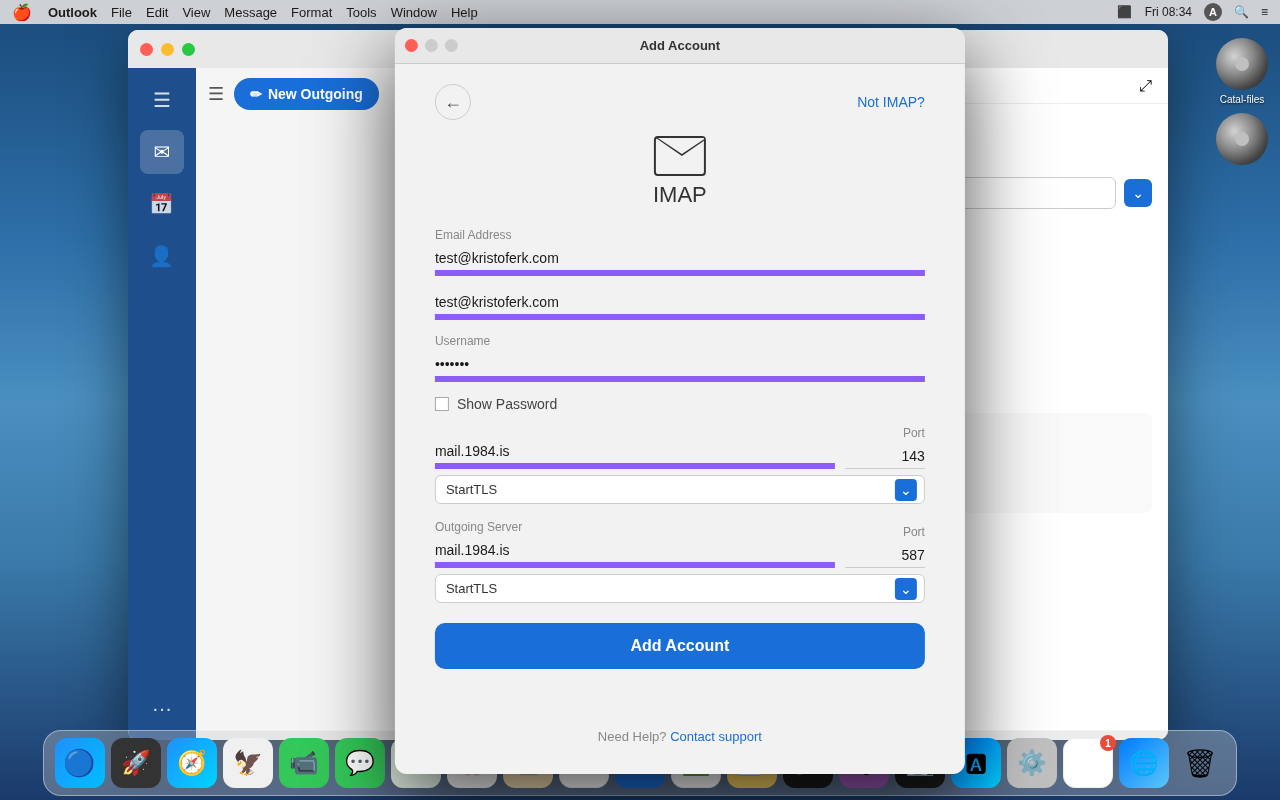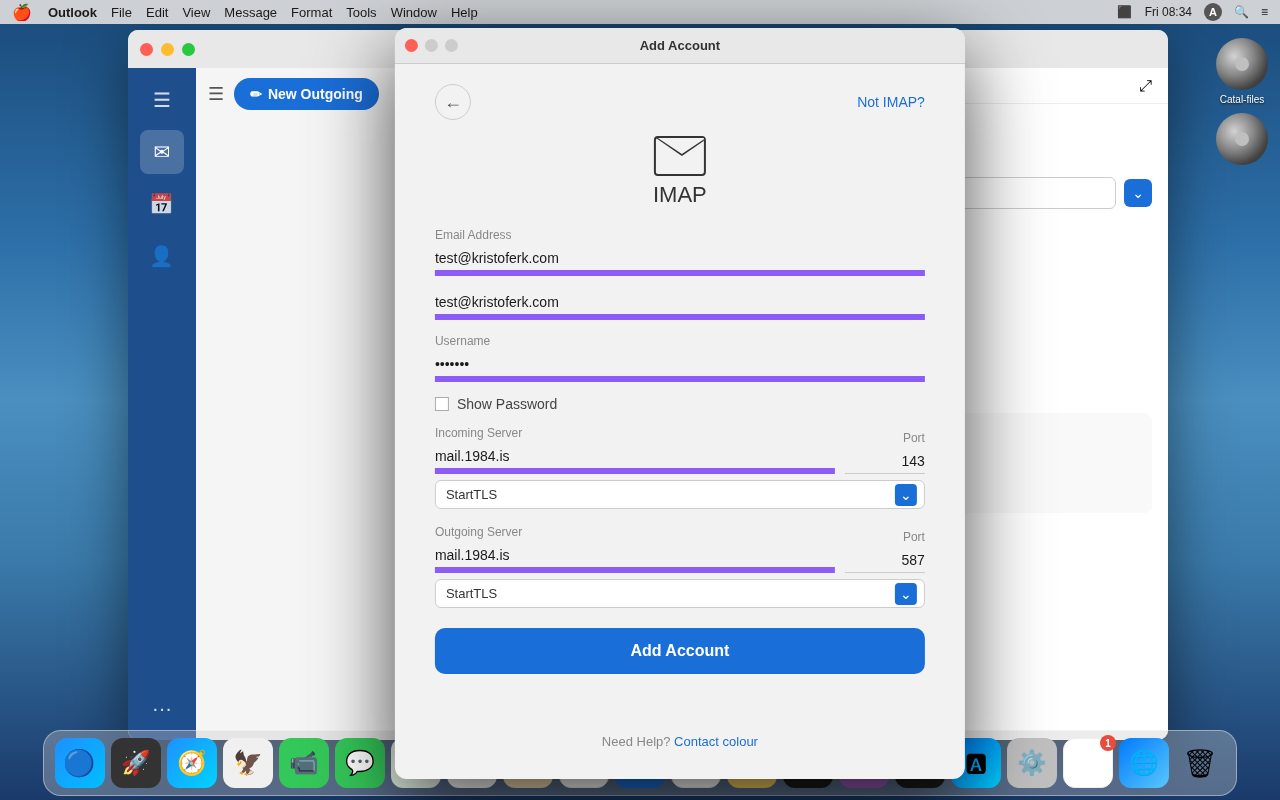--- a/index.html
+++ b/index.html
@@ -685,21 +685,20 @@
 
         
         <div class="show-password-row">
           <div class="show-pwd-checkbox"></div>
           <span class="show-pwd-label">Show Password</span>
         </div>
 
         
         <div class="server-row">
           <div class="server-field">
-            <div class="field-label">Incoming Server</div>
             <input class="field-input" type="text" value="mail.1984.is" style="">
           </div>
           <div class="port-field">
             <div class="port-label">Port</div>
             <div class="port-value">143</div>
           </div>
         </div>
 
         
         <div class="select-wrapper">
@@ -733,21 +732,21 @@
           <div class="select-arrow"></div>
         </div>
 
         
         <button class="add-account-btn">Add Account</button>
 
         
         <div class="help-row">
           <span>Need Help?</span>
           <span> </span>
-          <a class="contact-link">Contact colour</a>
+          <a class="contact-link">Contact support</a>
         </div>
 
       </div>
     </div>
   </div>
 
   <div class="dock">
 
     <div class="dock-item">
       <div class="dock-icon-bg" style="background:linear-gradient(135deg,#1e90ff,#00bfff);">

